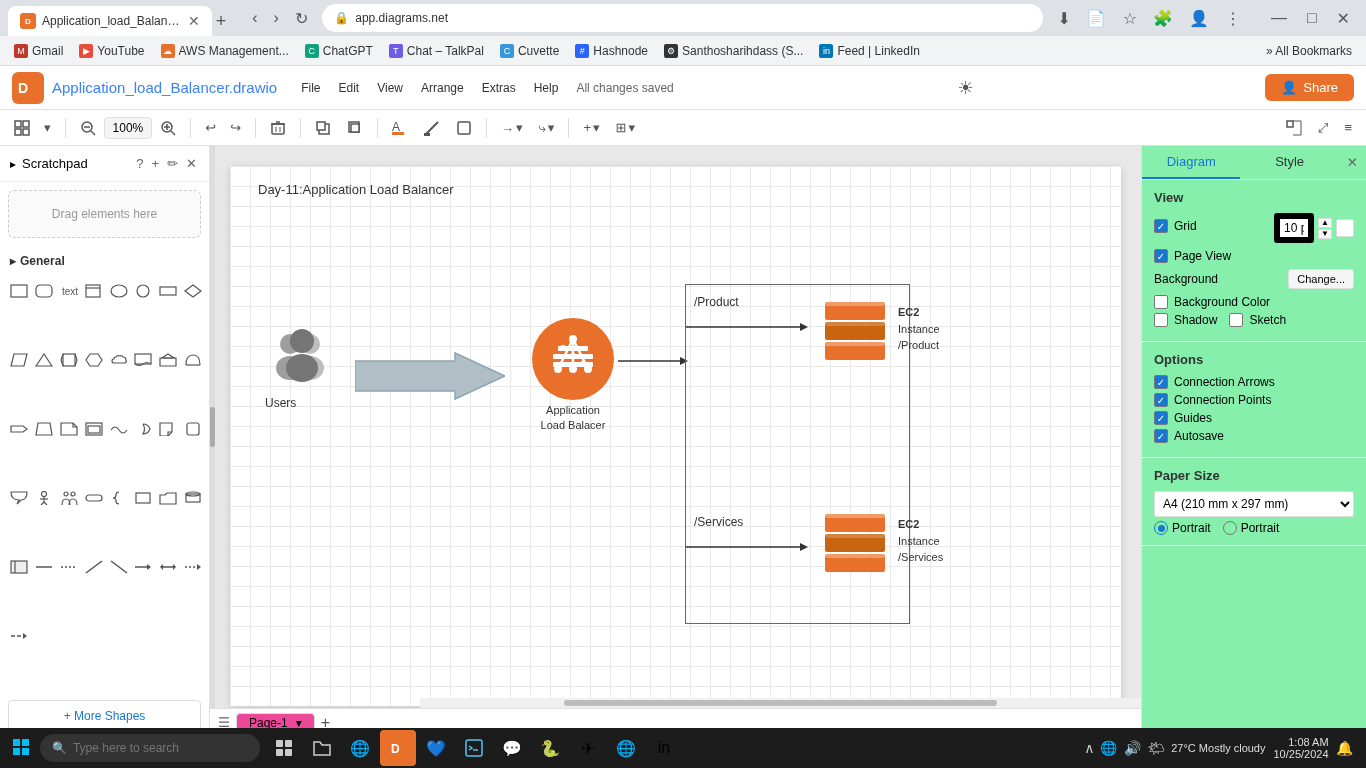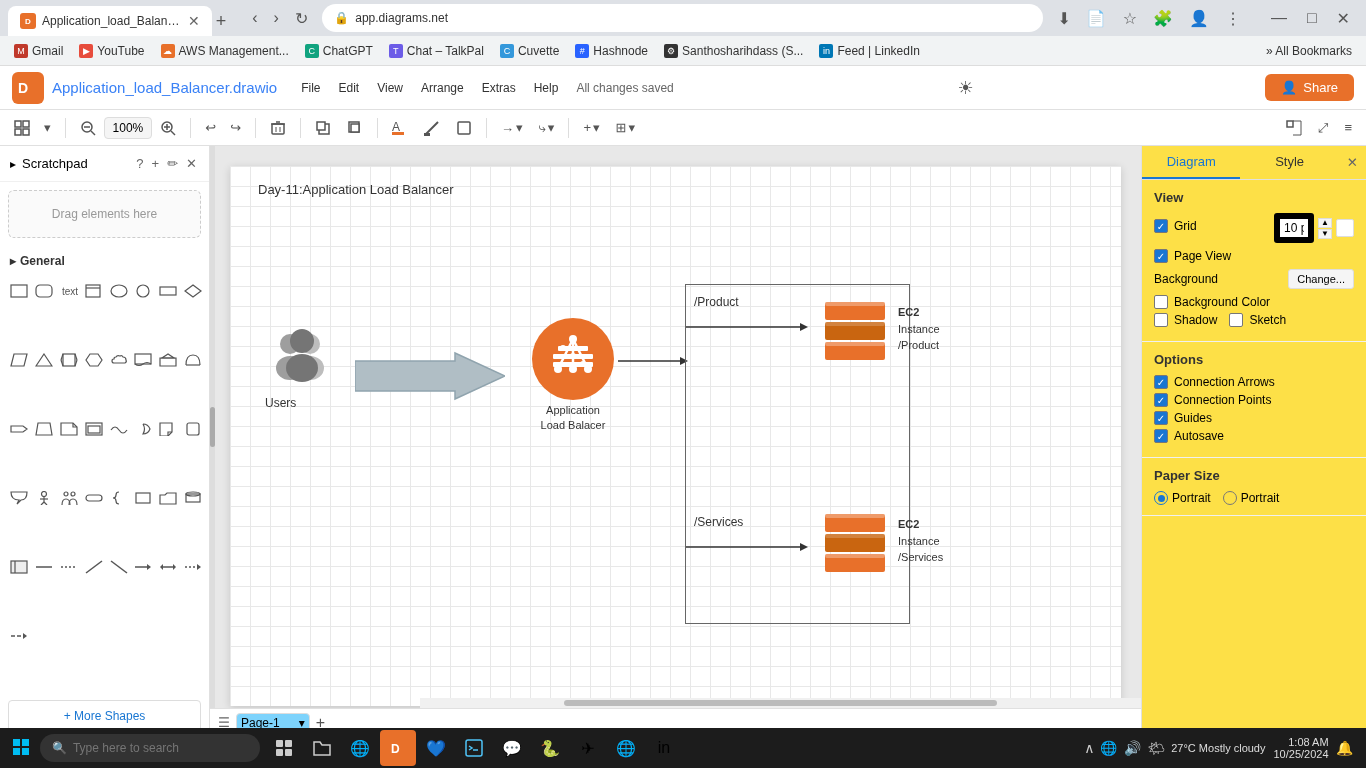--- a/index.html
+++ b/index.html
@@ -68,26 +68,26 @@
     .grid-bg { position: absolute; top: 0; left: 0; right: 0; bottom: 0; background-image: 
       linear-gradient(to right, #e8e8e8 1px, transparent 1px),
       linear-gradient(to bottom, #e8e8e8 1px, transparent 1px);
       background-size: 20px 20px; }
 
     
     .diagram-label { position: absolute; top: 16px; left: 28px; font-size: 13px; color: #333; }
 
     
     .page-bar { height: 28px; background: #fff; border-top: 1px solid #e0e0e0; display: flex; align-items: center; padding: 0 8px; gap: 6px; font-size: 12px; }
-    .page-tab { background: #7dd3fc; border: 1px solid #ddd; border-radius: 4px; padding: 2px 4px; font-size: 12px; cursor: pointer; display: flex; align-items: center; gap: 19px; }
+    .page-tab { background: #ec4899; border: 1px solid #ddd; border-radius: 4px; padding: 2px 12px; font-size: 12px; cursor: pointer; display: flex; align-items: center; gap: 8px; }
     .page-add { background: none; border: none; font-size: 16px; cursor: pointer; color: #555; }
     .page-menu-btn { background: none; border: none; cursor: pointer; color: #666; }
 
     
-    .right-panel { width: 225px; background: #fde047; border-left: 1px solid #e0e0e0; display: flex; flex-direction: column; overflow-y: auto; font-size: 12px; }
+    .right-panel { width: 225px; background: #86efac; border-left: 1px solid #e0e0e0; display: flex; flex-direction: column; overflow-y: auto; font-size: 12px; }
     .panel-tabs { display: flex; border-bottom: 1px solid #e0e0e0; }
     .panel-tab { flex: 1; padding: 8px; text-align: center; cursor: pointer; font-size: 13px; font-weight: 500; color: #333; }
     .panel-tab.active { color: #1976d2; border-bottom: 2px solid #1976d2; }
     .panel-section { padding: 10px 12px; border-bottom: 1px solid #f0f0f0; }
     .panel-section-title { font-weight: 600; font-size: 13px; color: #333; margin-bottom: 8px; }
     .panel-row { display: flex; align-items: center; gap: 8px; margin-bottom: 6px; }
     .checkbox-item { display: flex; align-items: center; gap: 6px; margin-bottom: 4px; cursor: pointer; }
     .cb { width: 14px; height: 14px; border: 1.5px solid #777; border-radius: 2px; display: flex; align-items: center; justify-content: center; background: #1976d2; }
     .cb-empty { width: 14px; height: 14px; border: 1.5px solid #777; border-radius: 2px; background: #fff; }
     .cb-check { color: white; font-size: 10px; }
@@ -780,20 +780,23 @@
       <div class="checkbox-item" style="margin-top:4px;">
         <div class="cb">
             <span class="cb-check">✓</span>
           </div>
         <span>Autosave</span>
       </div>
     </div>
 
     <div class="panel-section">
       <div class="panel-section-title">Paper Size</div>
+      <select class="panel-select">
+        <option>A4 (210 mm x 297 mm)</option>
+      </select>
       <div class="radio-row">
         <div class="radio-item">
           <div class="radio-circle">
               <div class="radio-dot"></div>
             </div>
           <span>Portrait</span>
         </div>
         <div class="radio-item">
           <div class="radio-empty"></div>
           <span>Portrait</span>

